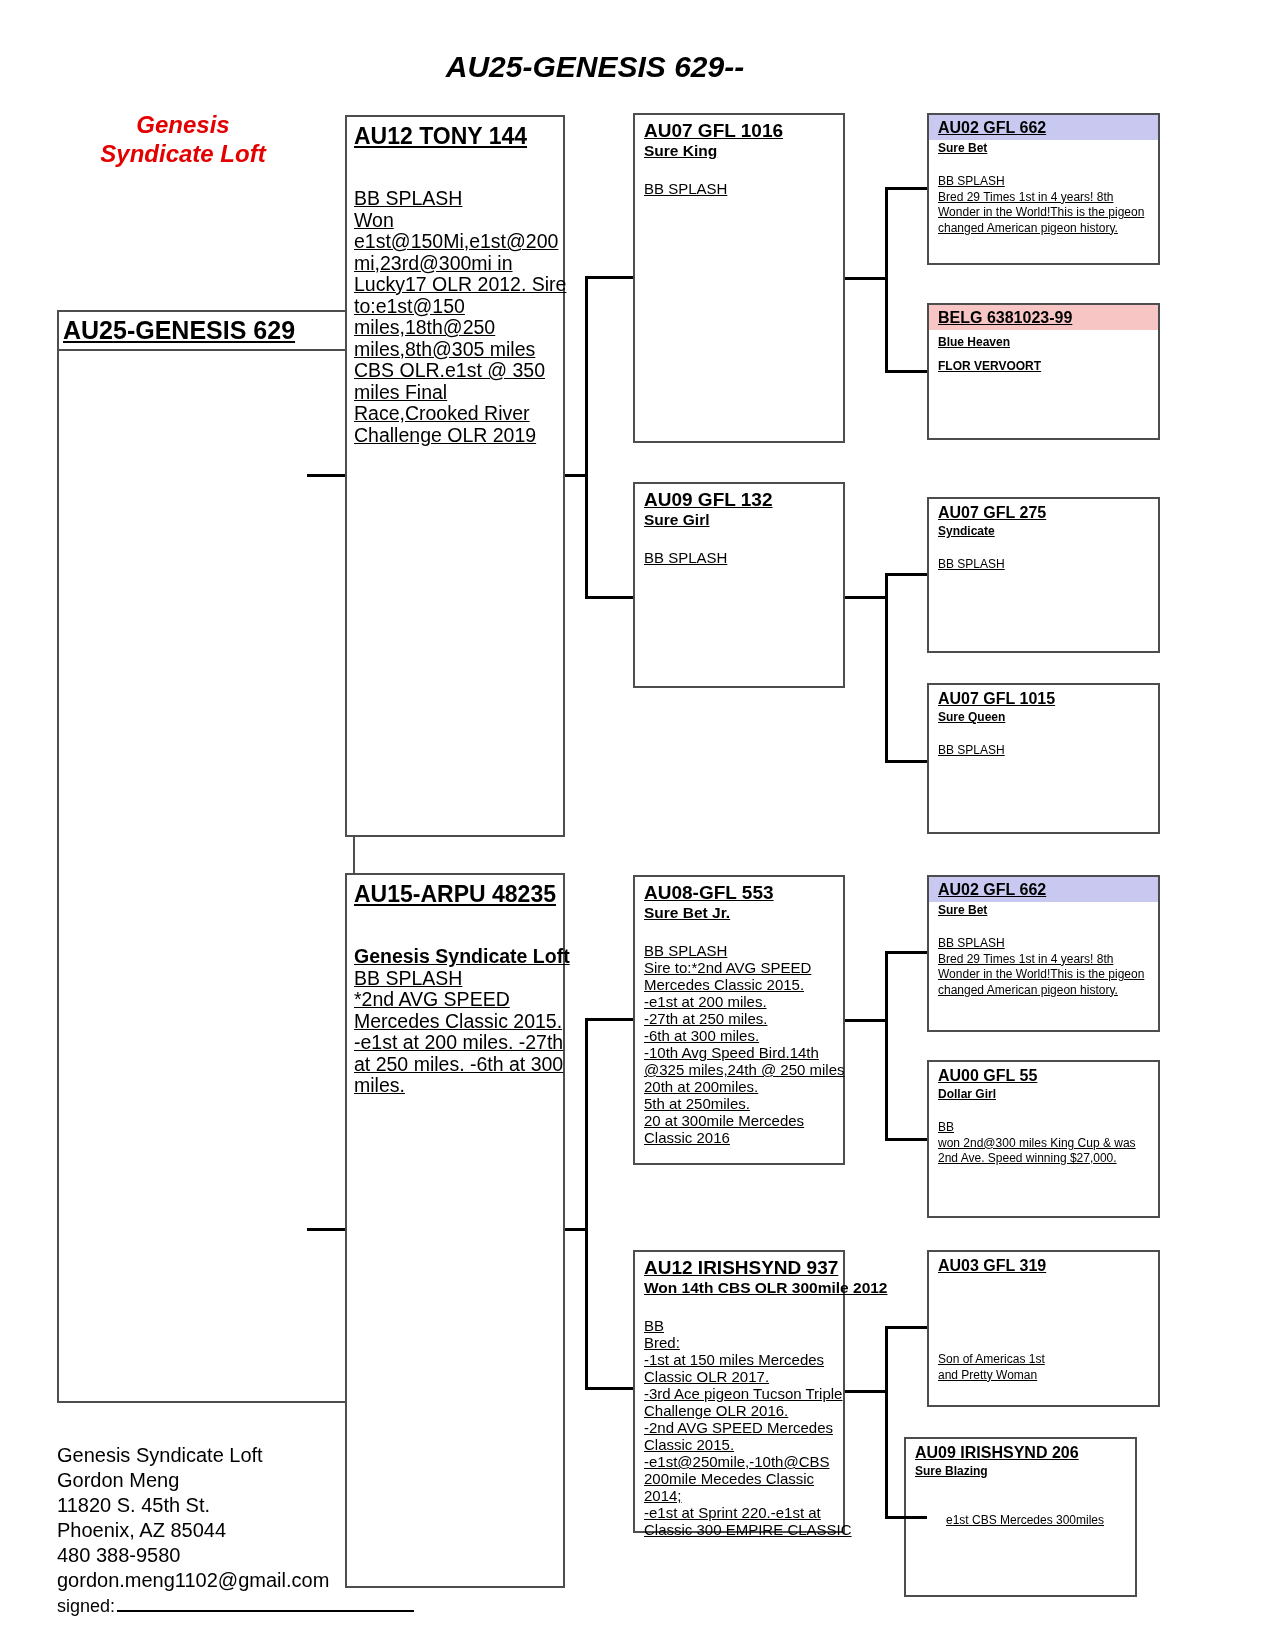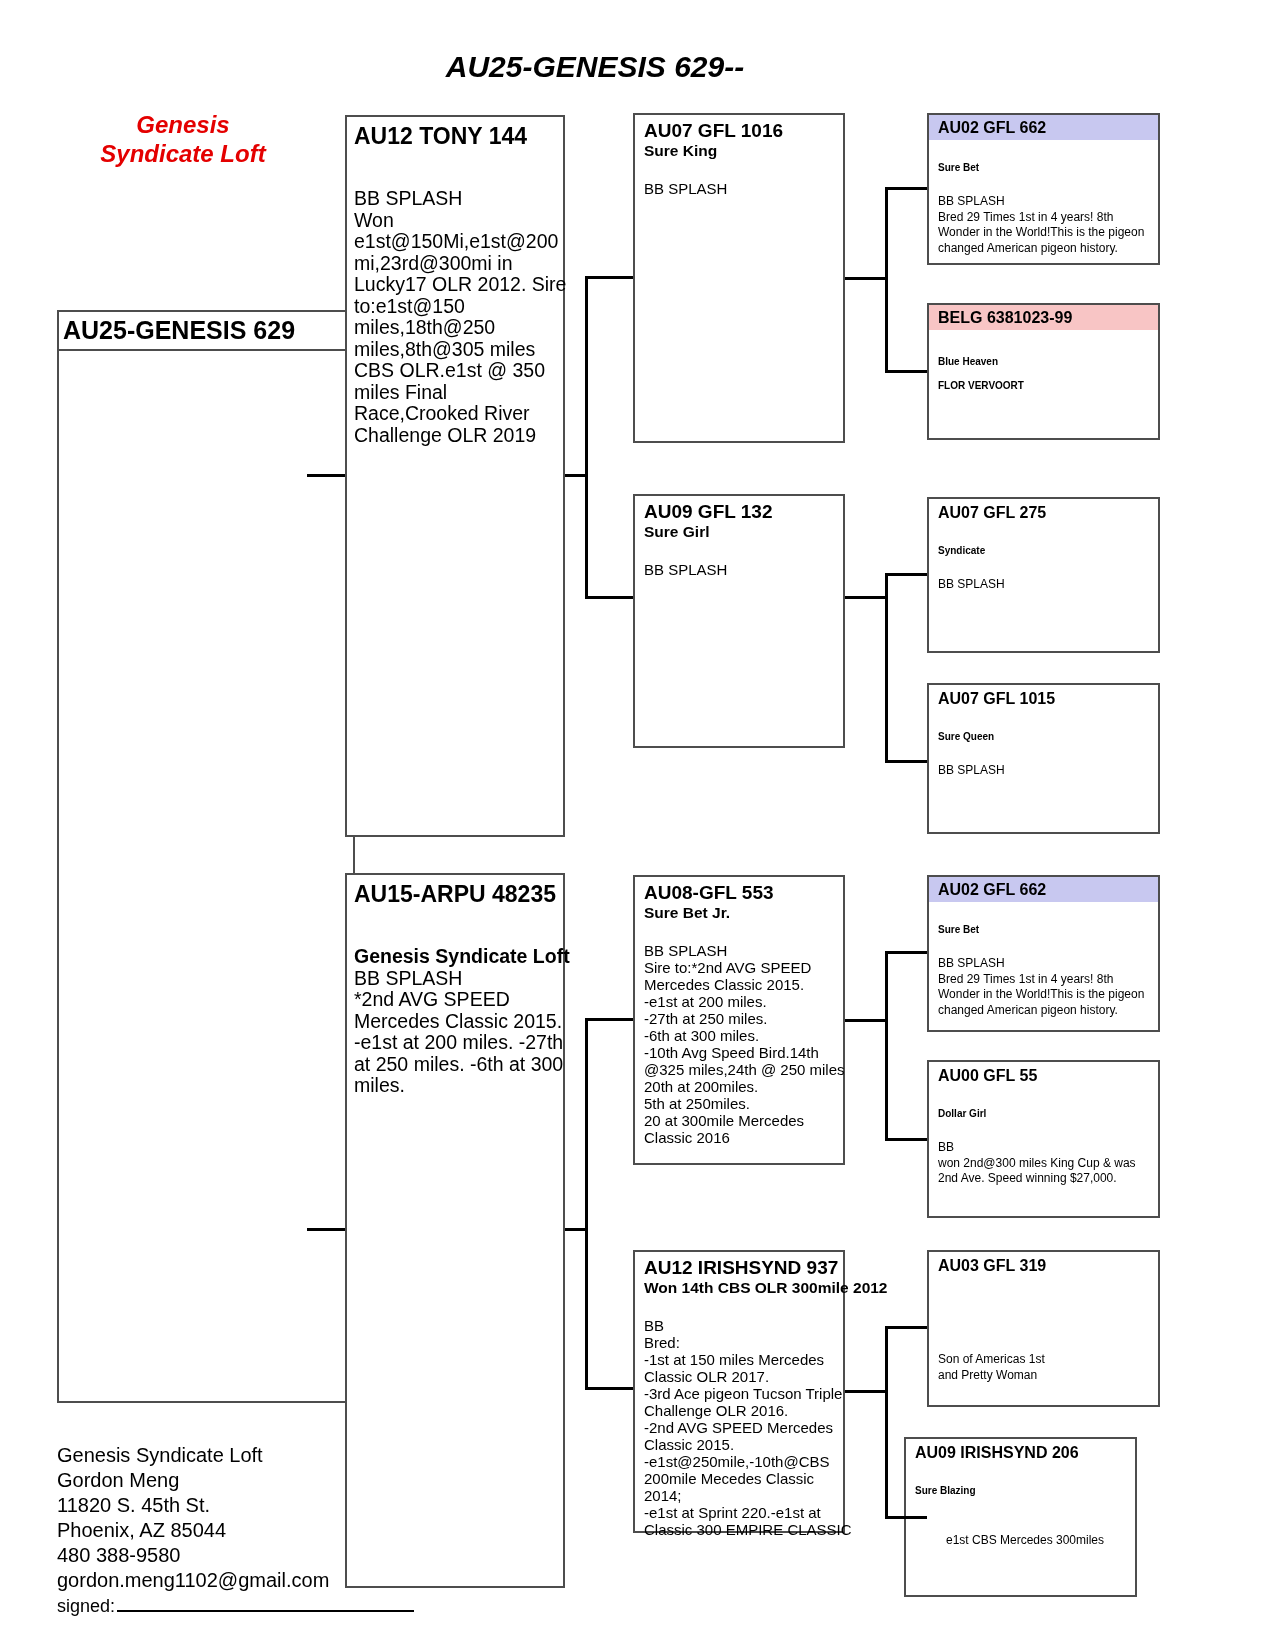--- a/index.html
+++ b/index.html
@@ -10,21 +10,21 @@
   .title{
     position:absolute;left:0;top:50px;width:1190px;text-align:center;
     font-size:30px;font-weight:bold;font-style:italic;white-space:nowrap;
   }
   .loft-label{
     position:absolute;left:38px;top:110px;width:290px;text-align:center;
     font-size:24px;line-height:29px;font-weight:bold;font-style:italic;
     color:var(--loft-red,#e40000);white-space:pre;
   }
   .box{
-    position:absolute;background:#fff;border:2px solid #4d4d4d;box-sizing:border-box;
+    position:absolute;background:#fff;border:2px solid #4d4d4d;box-sizing:border-box;text-decoration:underline;
   }
   .ring{font-weight:bold;white-space:nowrap;}
   .bird-name{font-weight:bold;white-space:pre;}
   .notes{white-space:pre;}
   
   .g1 .ring{
     font-size:25px;padding:4px 0 4px 4px;border-bottom:2px solid #4d4d4d;
   }
   
   .g2{padding:5px 7px;}
@@ -35,21 +35,21 @@
   .g3{padding:5px 0 5px 9px;}
   .g3 .ring{font-size:19px;line-height:22px;}
   .g3 .bird-name{font-size:15.5px;line-height:18px;}
   .g3 .notes{font-size:15px;line-height:17px;margin-top:20px;}
   
   .g4{padding:4px 0 4px 9px;}
   .g4 .ring{font-size:16px;line-height:20px;}
   .g4 .ring.banded{margin:-4px 0 0 -9px;padding:3px 0 2px 9px;}
   .band-purple{background:var(--purple-band,#c8c8f0);}
   .band-pink{background:var(--pink-band,#f8c5c5);}
-  .g4 .bird-name{font-size:10px;line-height:16px;margin-top:20px;}
+  .g4 .bird-name{font-size:12px;line-height:16px;}
   .g4 .bird-name.tall{line-height:24px;}
   .g4 .notes{font-size:12px;line-height:15.5px;margin-top:18px;}
   .g4 .notes.mt-big{margin-top:76px;}
   .g4 .notes.mt-med{margin-top:34px;text-align:center;}
   
   .cl{position:absolute;background:#000;}
   .h{height:3px;} .v{width:3px;}
   
   .contact{
     position:absolute;left:57px;top:1443px;font-size:20px;line-height:25px;white-space:pre;
@@ -100,21 +100,21 @@
 at 250 miles. -6th at 300
 miles.</div>
   </div>
 
   <div class="box g3" style="left:633px;top:113px;width:212px;height:330px">
     <div class="ring">AU07 GFL 1016</div>
     <div class="bird-name">Sure King</div>
     <div class="notes">BB SPLASH</div>
   </div>
 
-  <div class="box g3" style="left:633px;top:494px;width:212px;height:254px">
+  <div class="box g3" style="left:633px;top:482px;width:212px;height:206px">
     <div class="ring">AU09 GFL 132</div>
     <div class="bird-name">Sure Girl</div>
     <div class="notes">BB SPLASH</div>
   </div>
 
   <div class="box g3" style="left:633px;top:875px;width:212px;height:290px">
     <div class="ring">AU08-GFL 553</div>
     <div class="bird-name">Sure Bet Jr.</div>
     <div class="notes">BB SPLASH
 Sire to:*2nd AVG SPEED

